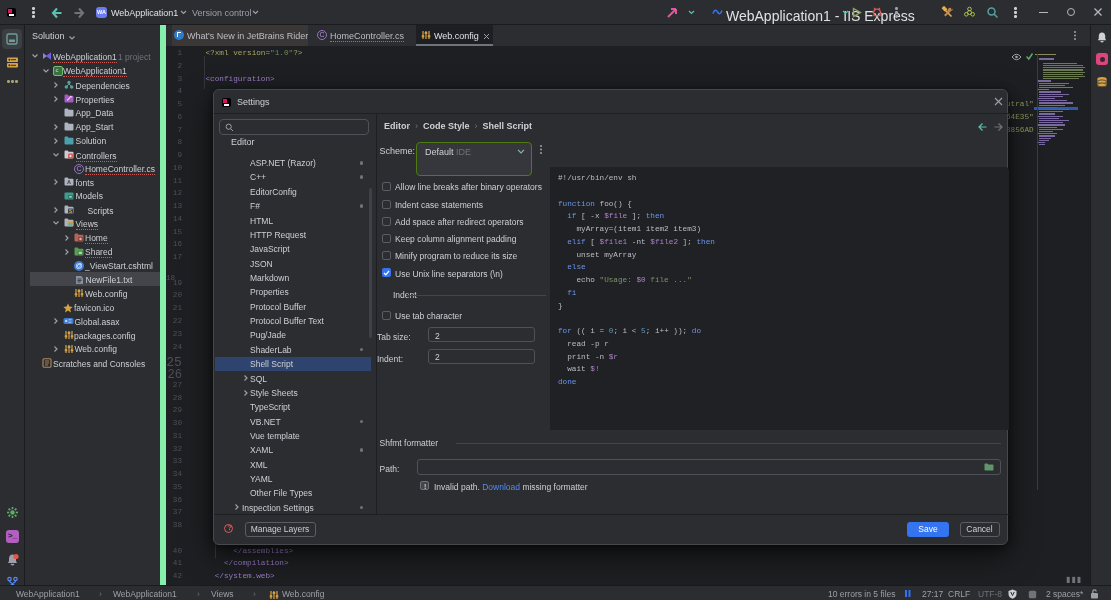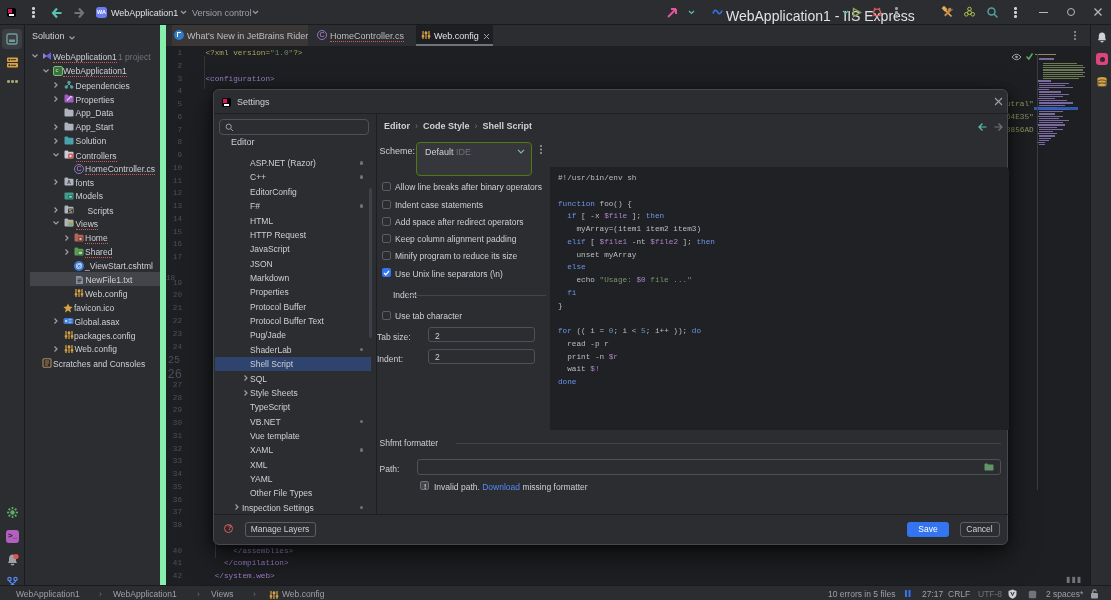--- a/index.html
+++ b/index.html
@@ -352,21 +352,21 @@
 <div class="abs mono" style="left:0px;top:202.69799999999998px;width:16px;text-align:right;font-size:7.7px;color:#4b5059;">15</div>
 <div class="abs mono" style="left:0px;top:215.45499999999998px;width:16px;text-align:right;font-size:7.7px;color:#4b5059;">16</div>
 <div class="abs mono" style="left:0px;top:228.212px;width:16px;text-align:right;font-size:7.7px;color:#4b5059;">17</div>
 <div class="abs mono" style="left:0px;top:240.969px;width:16px;text-align:left;font-size:7.7px;color:#4b5059;margin-top:8px;">18</div>
 <div class="abs mono" style="left:0px;top:253.726px;width:16px;text-align:right;font-size:7.7px;color:#4b5059;">19</div>
 <div class="abs mono" style="left:0px;top:266.483px;width:16px;text-align:right;font-size:7.7px;color:#4b5059;">20</div>
 <div class="abs mono" style="left:0px;top:279.24px;width:16px;text-align:right;font-size:7.7px;color:#4b5059;">21</div>
 <div class="abs mono" style="left:0px;top:291.997px;width:16px;text-align:right;font-size:7.7px;color:#4b5059;">22</div>
 <div class="abs mono" style="left:0px;top:304.754px;width:16px;text-align:right;font-size:7.7px;color:#4b5059;">23</div>
 <div class="abs mono" style="left:0px;top:317.511px;width:16px;text-align:right;font-size:7.7px;color:#4b5059;">24</div>
-<div class="abs mono" style="left:0px;top:330.26800000000003px;width:16px;text-align:center;font-size:10px;color:#4b5059;">25</div>
+<div class="abs mono" style="left:0px;top:330.26800000000003px;width:16px;text-align:center;font-size:13px;color:#4b5059;">25</div>
 <div class="abs mono" style="left:0px;top:343.02500000000003px;width:16px;text-align:right;font-size:12px;color:#4b5059;">26</div>
 <div class="abs mono" style="left:0px;top:355.78200000000004px;width:16px;text-align:right;font-size:7.7px;color:#4b5059;">27</div>
 <div class="abs mono" style="left:0px;top:368.539px;width:16px;text-align:right;font-size:7.7px;color:#4b5059;">28</div>
 <div class="abs mono" style="left:0px;top:381.296px;width:16px;text-align:right;font-size:7.7px;color:#4b5059;">29</div>
 <div class="abs mono" style="left:0px;top:394.053px;width:16px;text-align:right;font-size:7.7px;color:#4b5059;">30</div>
 <div class="abs mono" style="left:0px;top:406.81px;width:16px;text-align:right;font-size:7.7px;color:#4b5059;">31</div>
 <div class="abs mono" style="left:0px;top:419.567px;width:16px;text-align:right;font-size:7.7px;color:#4b5059;">32</div>
 <div class="abs mono" style="left:0px;top:432.324px;width:16px;text-align:right;font-size:7.7px;color:#4b5059;">33</div>
 <div class="abs mono" style="left:0px;top:445.081px;width:16px;text-align:right;font-size:7.7px;color:#4b5059;">34</div>
 <div class="abs mono" style="left:0px;top:457.838px;width:16px;text-align:right;font-size:7.7px;color:#4b5059;">35</div>

